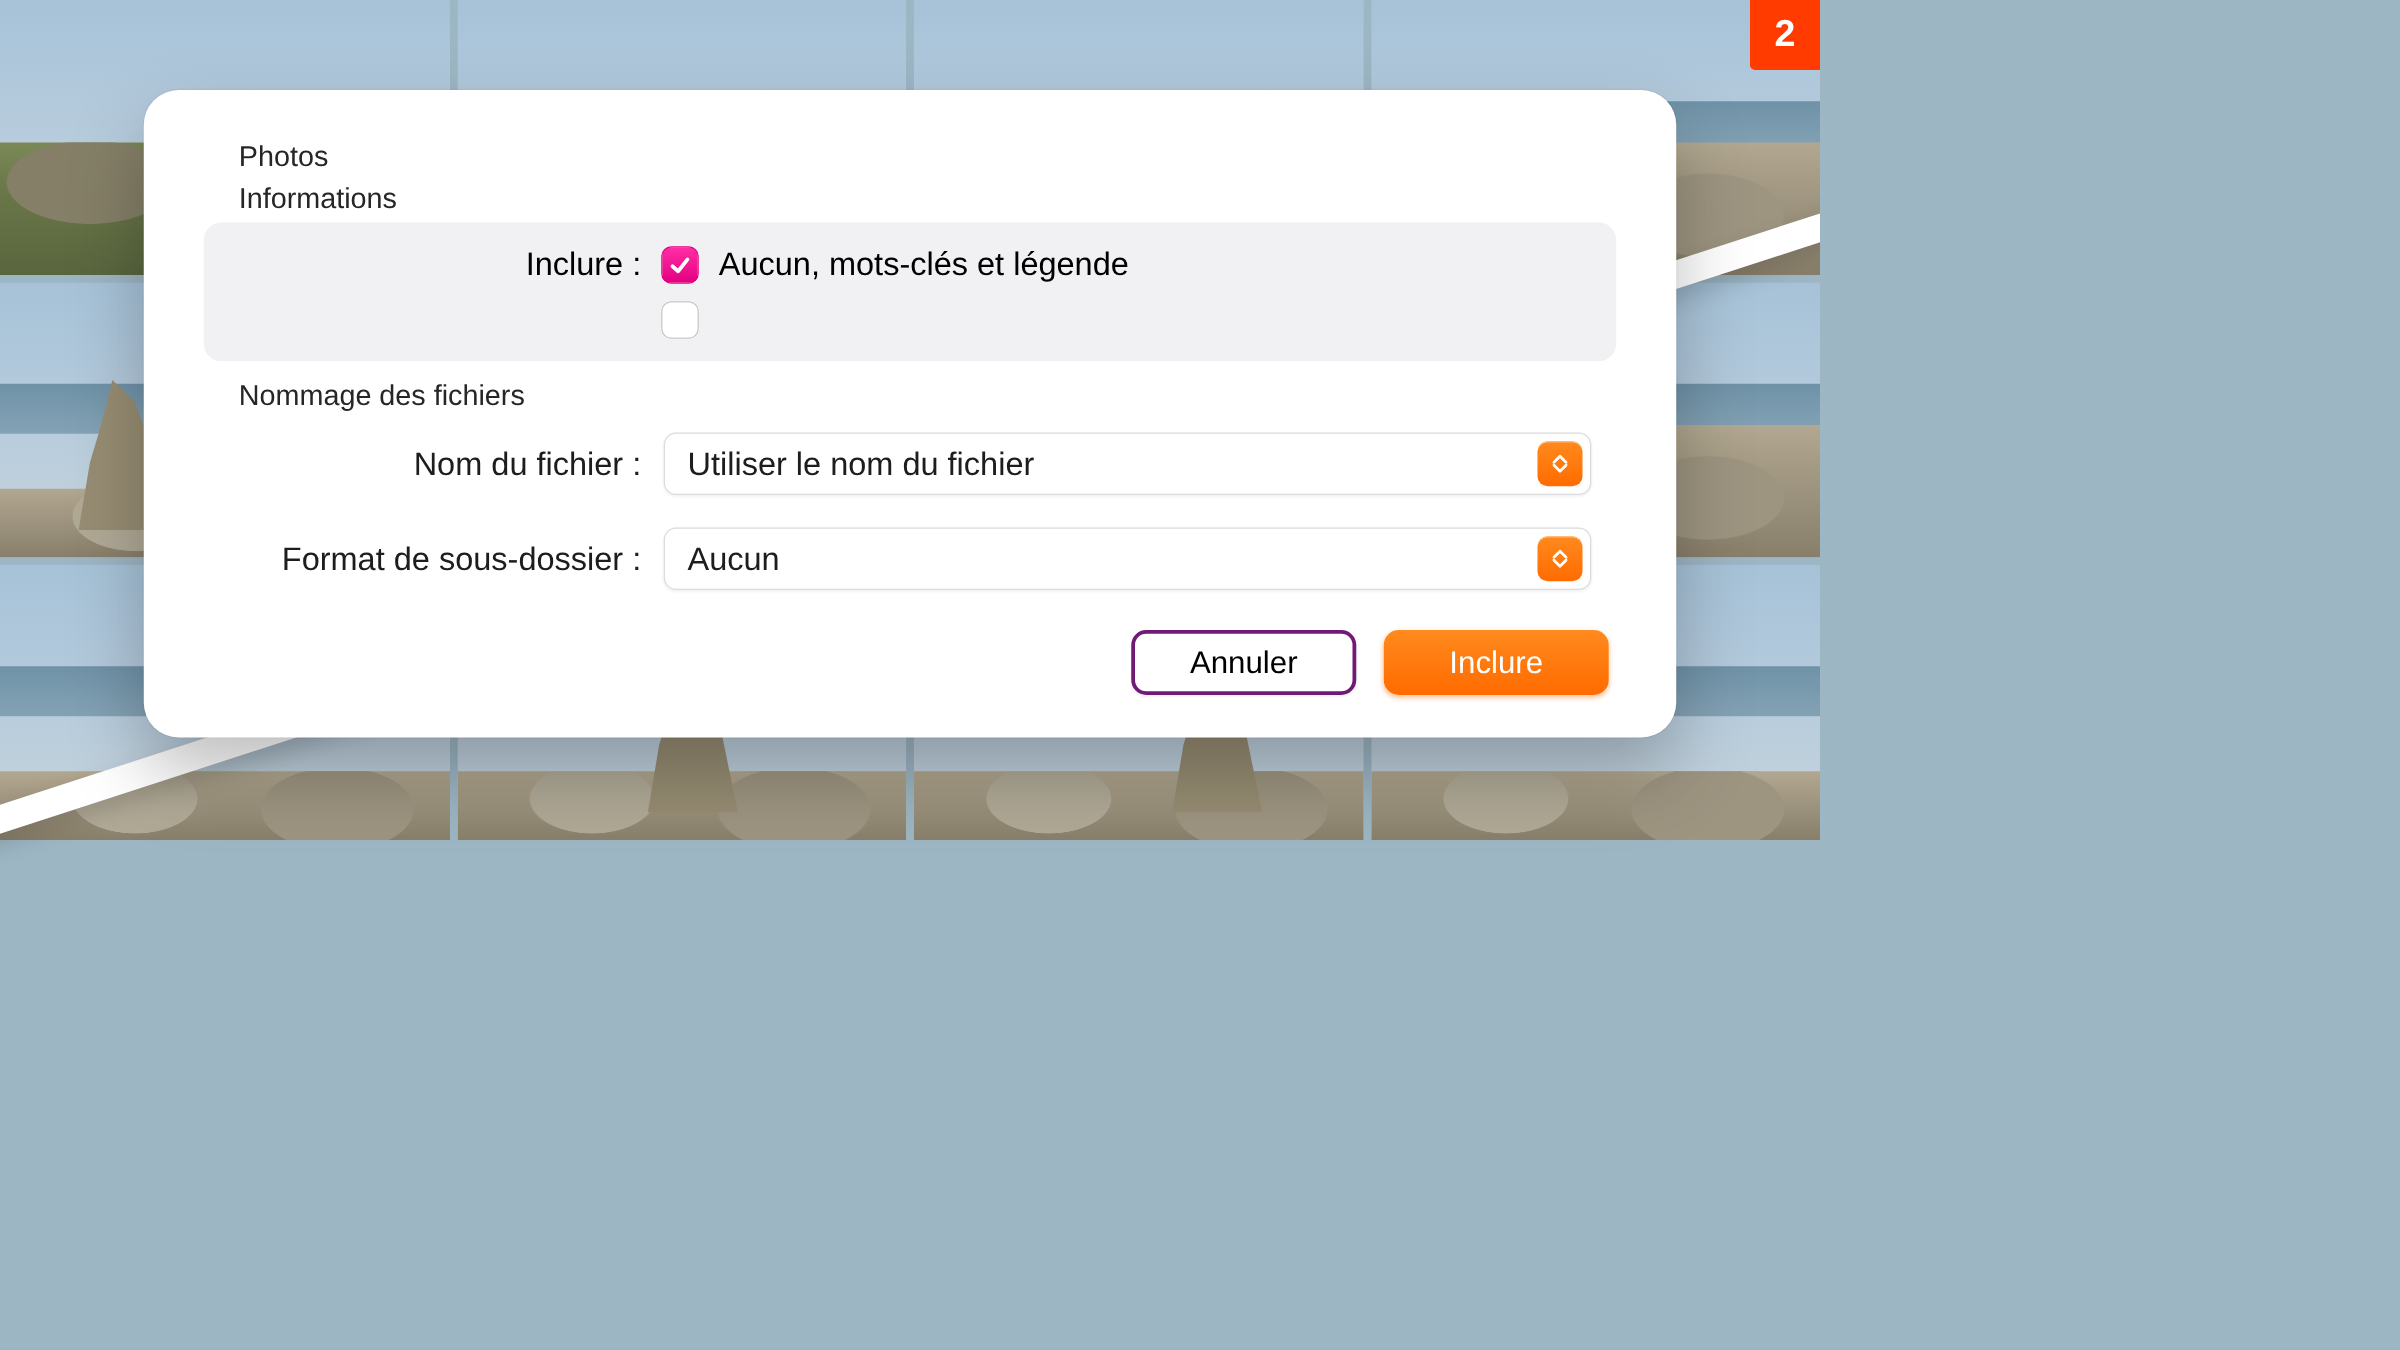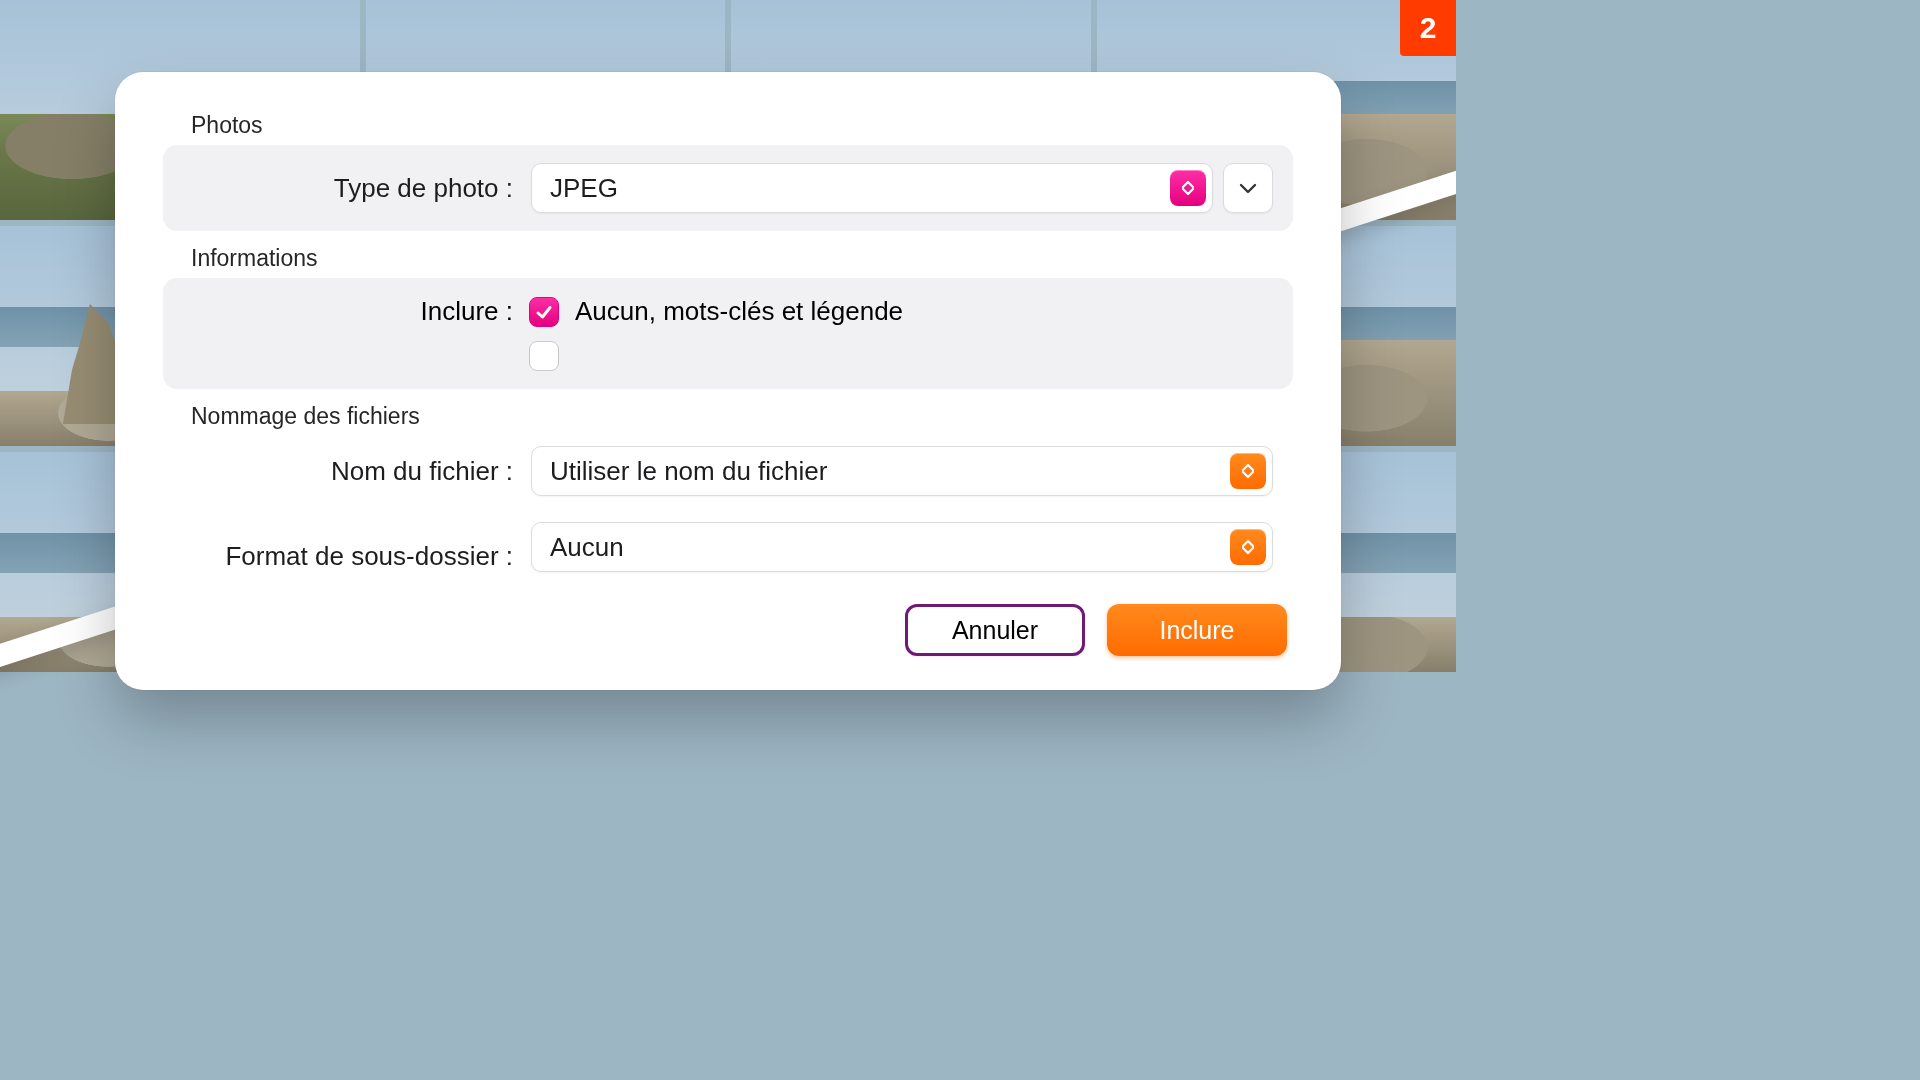--- a/index.html
+++ b/index.html
@@ -30,21 +30,21 @@
 
   
   .badge { position:absolute; top:0; right:0; width:56px; height:56px; background:#ff3b00; color:#fff; display:flex; align-items:center; justify-content:center; font-size:30px; font-weight:700; border-bottom-left-radius:4px; }
 
   
   .dialog { position:absolute; left:115px; right:115px; top:72px; background:#fff; border-radius:28px; box-shadow: 0 30px 60px rgba(0,0,0,0.25), 0 0 0 1px rgba(0,0,0,0.03); padding:40px 48px 34px; }
   .section-title { font-size:23px; color:#262626; margin:0 0 6px 28px; font-weight:400; }
   .panel { background:#f1f1f3; border-radius:14px; padding:18px 20px; margin-bottom:14px; }
 
   .row { display:flex; align-items:center; gap:18px; }
-  .row + .row { margin-top:14px;align-items:flex-end; }
+  .row + .row { margin-top:14px; }
   .lbl { flex: 0 0 330px; text-align:right; font-size:26px; color:#1d1d1f; }
   .field { flex:1; }
 
   .select { position:relative; background:#fff; border:1px solid #dcdcdc; border-radius:10px; height:50px; display:flex; align-items:center; padding:0 58px 0 18px; font-size:26px; color:#1d1d1f; box-shadow: 0 1px 2px rgba(0,0,0,0.05); }
   .stepper { position:absolute; right:6px; top:6px; bottom:6px; width:36px; border-radius:8px; display:flex; flex-direction:column; align-items:center; justify-content:center; gap:2px; }
   .stepper.orange { background: linear-gradient(#ff8a1e,#ff6b00); box-shadow: inset 0 1px 0 rgba(255,255,255,0.4); }
   .stepper.magenta { background: linear-gradient(#ff2ea6,#e3007e); box-shadow: inset 0 1px 0 rgba(255,255,255,0.4); }
   .stepper svg { width:12px; height:8px; }
   .stepper .up { transform: translateY(1px); }
   .stepper .down { transform: translateY(-1px) rotate(180deg); }
@@ -135,43 +135,20 @@
     </div>
 </div>
 
 <div class="slash"></div>
 
 <div class="badge">2</div>
 
 <div class="dialog">
 
   <div class="section-title">Photos</div>
-  <div class="panel">
-    <div class="row">
-      <div class="lbl">Type de photo :</div>
-      <div class="field" style="display:flex;">
-        <div class="select" style="flex:1;">
-          <span>JPEG</span>
-          <span class="stepper magenta">
-            <svg class="up" viewBox="0 0 12 8">
-                <path d="M1 7 L6 2 L11 7" fill="none" stroke="#fff" stroke-width="2.2" stroke-linecap="round" stroke-linejoin="round"></path>
-              </svg>
-            <svg class="down" viewBox="0 0 12 8">
-                <path d="M1 7 L6 2 L11 7" fill="none" stroke="#fff" stroke-width="2.2" stroke-linecap="round" stroke-linejoin="round"></path>
-              </svg>
-          </span>
-        </div>
-        <div class="disclosure">
-          <svg viewBox="0 0 18 12">
-              <path d="M2 3 L9 10 L16 3" fill="none" stroke="#333" stroke-width="2.4" stroke-linecap="round" stroke-linejoin="round"></path>
-            </svg>
-        </div>
-      </div>
-    </div>
-  </div>
 
   <div class="section-title">Informations</div>
   <div class="panel">
     <div class="check-row">
       <div class="check-col-label">Inclure :</div>
       <div class="chk checked">
         <svg viewBox="0 0 20 20">
             <path d="M4 11 L8.5 15 L16 5.5" fill="none" stroke="#fff" stroke-width="3" stroke-linecap="round" stroke-linejoin="round"></path>
           </svg>
       </div>

